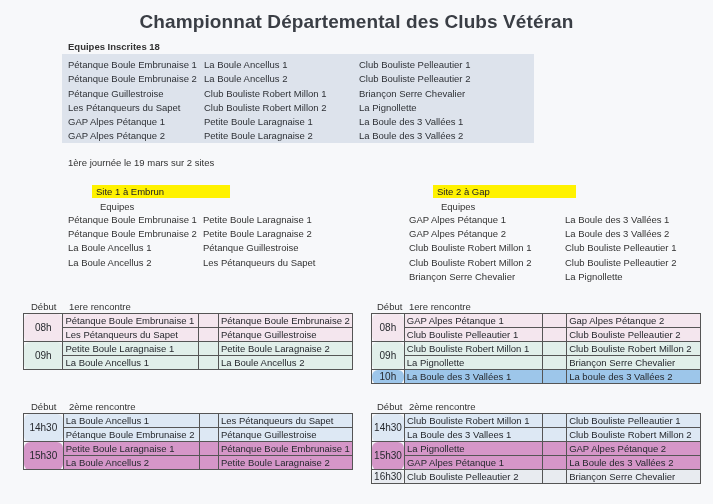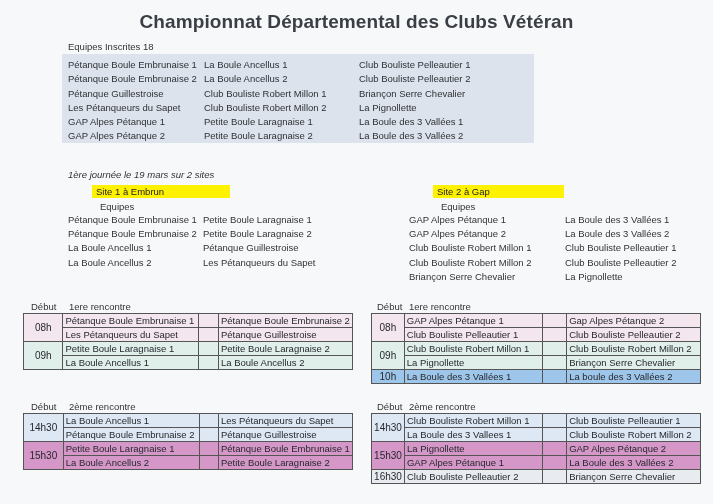--- a/index.html
+++ b/index.html
@@ -9,44 +9,44 @@
     font-family: "Liberation Sans", "DejaVu Sans", sans-serif;
     color: #2b2f36;
     position: relative;
   }
   .title {
     position: absolute; left: 0; top: 11px; width: 713px;
     text-align: center; font-weight: bold; font-size: 19px;
     color: #3a3e45; letter-spacing: 0.1px;
   }
   .small { font-size: 9.5px; color: #333; white-space: nowrap; }
-  .inscrites-label { position: absolute; left: 68px; top: 41px; }
+  .inscrites-label { position: absolute; left: 68px; top: 41px; font-weight: bold; }
   .inscrites-box {
     position: absolute; left: 62px; top: 54px; width: 472px; height: 89px;
     background: #dde3ec;
   }
   .inscrites-col { position: absolute; top: 4px; }
   .inscrites-col div { height: 14.3px; line-height: 14.3px; font-size: 9.5px; color: #2e3136; white-space: nowrap; }
-  .journee { position: absolute; left: 68px; top: 169px; font-style: italic; }
+  .journee { position: absolute; left: 68px; top: 157px; }
   .site-hl {
     position: absolute; height: 13px; background: #fff200;
     font-size: 9.5px; line-height: 13px; padding-left: 4px; color: #222; margin-left: 28px;
   }
   .site-block-label { position: absolute; padding-left: 32px; }
   .team-col { position: absolute; }
   .team-col div { height: 14.2px; line-height: 14.2px; font-size: 9.5px; color: #333; white-space: nowrap; }
   .round-header { position: absolute; font-size: 9.5px; color: #333; white-space: nowrap; }
   .round-header span.debut { display: inline-block; width: 38px; }
   table.sched {
     position: absolute; border-collapse: collapse; font-size: 9.5px; color: #26292e;
   }
   table.sched td {
     border: 1px solid #555; height: 14px; line-height: 12px; padding: 0 2px; white-space: nowrap;
   }
-  table.sched td.time { text-align: center; font-size: 10px; }
+  table.sched td.time { text-align: center; font-size: 10px; border-radius: 6px; }
   .pink td { background: #f4e6ee; }
   .green td { background: #e1efea; }
   .blue td { background: #9dc6ea; }
   .lightblue td { background: #dde8f4; }
   .magenta td { background: #d596c8; }
   .grey td { background: #e8ebf0; }
 </style>
 </head>
 <body>
 
@@ -90,21 +90,21 @@
   <div>La Boule Ancellus 1</div>
   <div>La Boule Ancellus 2</div>
 </div>
 <div class="team-col" style="left:203px; top:213px;">
   <div>Petite Boule Laragnaise 1</div>
   <div>Petite Boule Laragnaise 2</div>
   <div>Pétanque Guillestroise</div>
   <div>Les Pétanqueurs du Sapet</div>
 </div>
 
-<div class="site-hl" style="left:405px; top:185px; width:131px;">Site 2 à Gap</div>
+<div class="site-hl" style="left:405px; top:185px; width:143px;">Site 2 à Gap</div>
 <div class="small site-block-label" style="left:409px; top:201px;">Equipes</div>
 <div class="team-col" style="left:409px; top:213px;">
   <div>GAP Alpes Pétanque 1</div>
   <div>GAP Alpes Pétanque 2</div>
   <div>Club Bouliste Robert Millon 1</div>
   <div>Club Bouliste Robert Millon 2</div>
   <div>Briançon Serre Chevalier</div>
 </div>
 <div class="team-col" style="left:565px; top:213px;">
   <div>La Boule des 3 Vallées 1</div>

